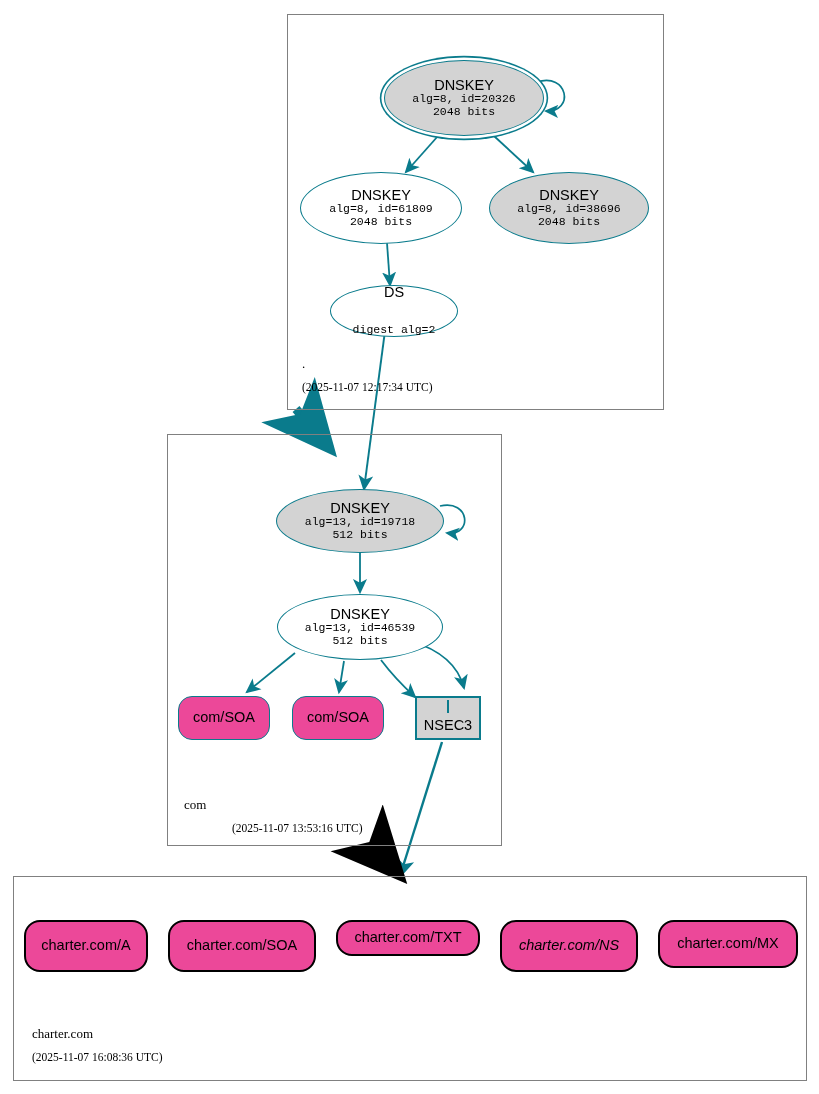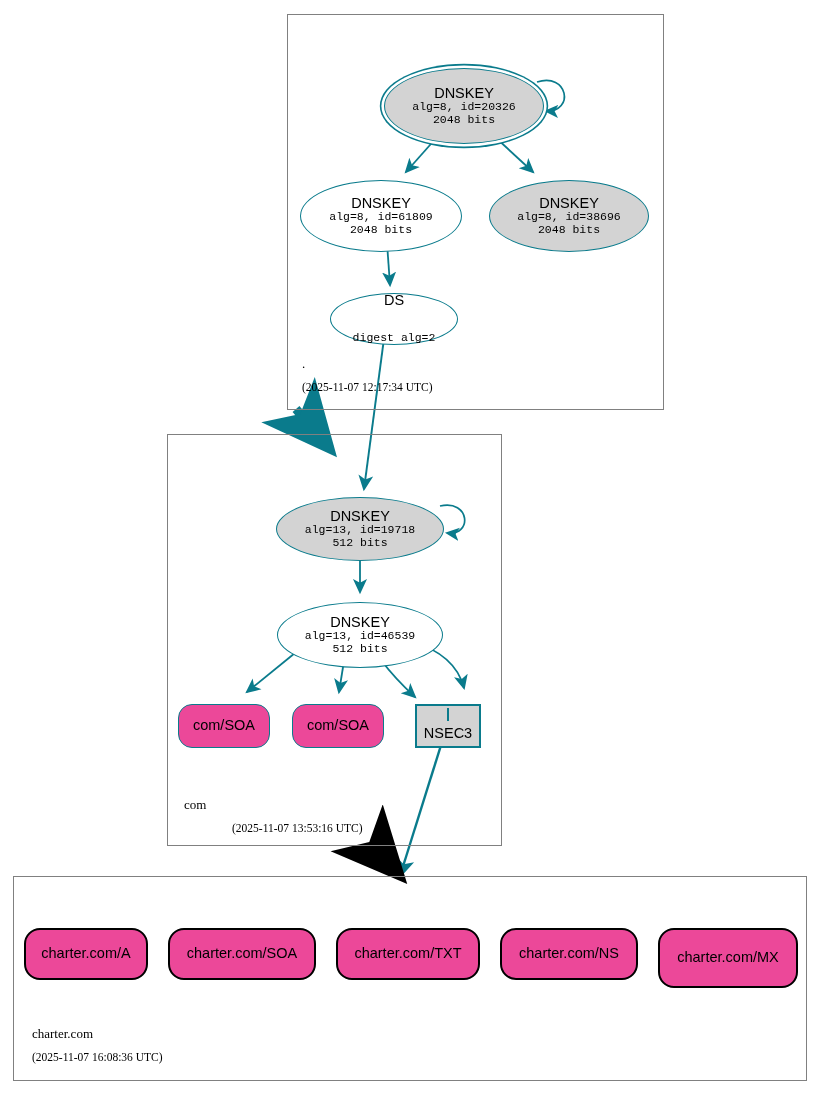--- a/index.html
+++ b/index.html
@@ -50,21 +50,20 @@
   }
   .node {
     position: absolute;
     box-sizing: border-box;
     display: flex;
     flex-direction: column;
     align-items: center;
     justify-content: center;
     text-align: center;
     color: #000000;
-    margin-top: 8px;
   }
   .node .ttl {
     font-family: "Liberation Sans", sans-serif;
     font-size: 14.5px;
     line-height: 1.05;
   }
   .node .sub {
     font-family: Liberation Mono, monospace;
     font-size: 11.5px;
     line-height: 1.12;
@@ -231,25 +230,25 @@
   <div class="zone-time" style="left:32px; top:1051px;">(2025-11-07 16:08:36 UTC)</div>
 
   <div class="node rrset insecure" style="left:168px; top:920px; width:148px; height:52px;">
     <div class="ttl">charter.com/SOA</div>
   </div>
 
   <div class="node rrset insecure" style="left:24px; top:920px; width:124px; height:52px;">
     <div class="ttl">charter.com/A</div>
   </div>
 
-  <div class="node rrset insecure" style="left:336px; top:920px; width:144px; height:52px;">
+  <div class="node rrset insecure" style="left:336px; top:920px; width:144px; height:36px;">
     <div class="ttl">charter.com/TXT</div>
   </div>
 
-  <div class="node rrset insecure" style="left:500px; top:920px; width:138px; height:52px;">
+  <div class="node rrset insecure" style="left:500px; top:920px; width:138px; height:52px;font-style:italic;">
     <div class="ttl">charter.com/NS</div>
   </div>
 
-  <div class="node rrset insecure" style="left:658px; top:920px; width:140px; height:60px;">
+  <div class="node rrset insecure" style="left:658px; top:920px; width:140px; height:48px;">
     <div class="ttl">charter.com/MX</div>
   </div>
 
 </div>
 
 </body></html>

